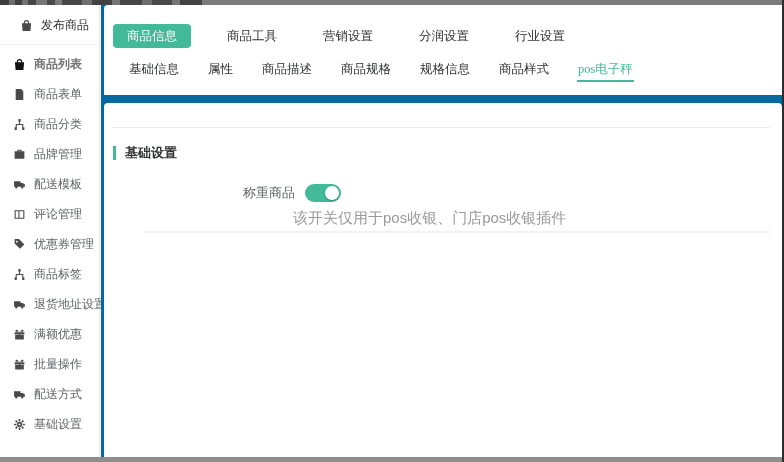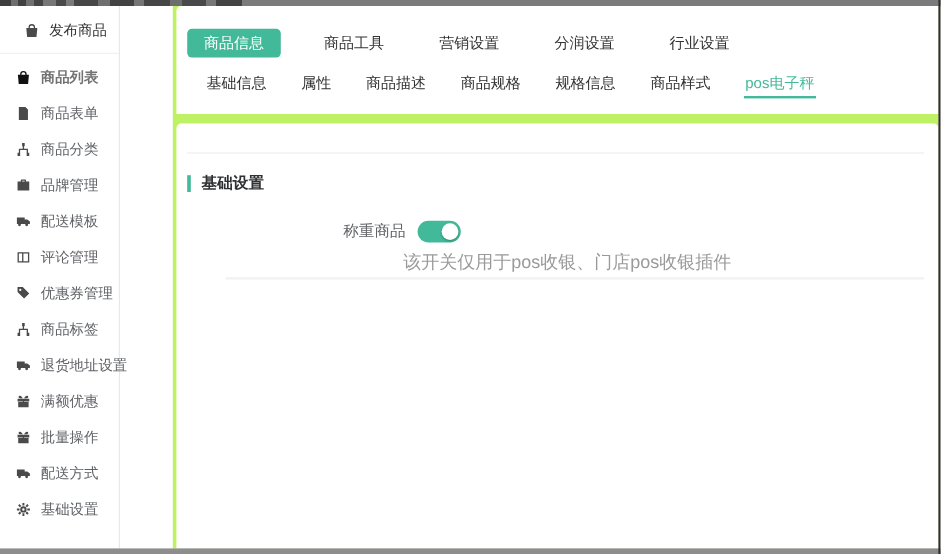--- a/index.html
+++ b/index.html
@@ -21,32 +21,32 @@
   .side-item{display:flex;align-items:center;height:30px;padding-left:13px;gap:8px;
              font-size:12px;color:#606266;cursor:pointer;white-space:nowrap;}
   .side-item .icon{width:13px;height:13px;display:flex;color:#4a4a4a;flex:none;}
   .side-item .icon svg{width:13px;height:13px;fill:currentColor;stroke:none;}
   .side-item.dark{color:#303133;padding-left:20px;}
   .side-item.active{color:#737373;font-weight:700;}
   .side-item.active .icon{color:#111;}
   .side-divider{height:1px;background:#f0f0f0;margin:4px 0;}
 
   
-  .main{position:absolute;left:101px;top:5px;right:2px;bottom:5px;background:#bef264;margin-left:43px;}
+  .main{position:absolute;left:101px;top:5px;right:2px;bottom:5px;background:#0369a1;}
   .panel{position:absolute;left:3px;right:0;background:#fff;}
   .tabs-panel{top:0;height:90px;border-radius:4px 0 0 0;}
   .content-panel{top:98px;bottom:0;border-radius:4px 4px 0 0;}
 
   .tabs-primary{display:flex;align-items:center;gap:26px;padding:19px 0 0 9px;}
   .ptab{border:0;background:transparent;font-size:12.5px;color:#333;height:24px;line-height:24px;
         padding:0 10px;cursor:pointer;font-family:inherit;}
   .ptab.active{background:#42b998;color:#fff;border-radius:4px;padding:0 14px;}
   .tabs-secondary{display:flex;align-items:center;gap:27px;padding:11px 0 0 24px;}
   .stab{border:0;background:transparent;font-size:12.5px;color:#303133;height:23px;padding:0 1px;
-        cursor:pointer;border-bottom:2px solid transparent;font-family:Liberation Sans, sans-serif;}
+        cursor:pointer;border-bottom:2px solid transparent;font-family:Liberation Serif, serif;}
   .stab.active{color:#42b998;border-bottom-color:#42b998;}
 
   .content-divider{position:absolute;top:24px;left:9px;right:12px;height:1px;background:#ededed;}
   .section-title{position:absolute;top:41px;left:9px;display:flex;align-items:center;
                  font-size:13px;font-weight:700;color:#303133;}
   .accent-bar{width:3px;height:14px;background:#42b998;margin-right:9px;}
   .form-row{position:absolute;top:81px;left:0;right:0;display:flex;align-items:center;}
   .form-label{width:191px;text-align:right;font-size:13px;color:#606266;margin-right:10px;flex:none;font-family:Liberation Mono, monospace;}
   .toggle{width:36px;height:18px;border-radius:9px;background:#42b998;position:relative;cursor:pointer;flex:none;}
   .toggle .knob{position:absolute;top:2px;right:2px;width:14px;height:14px;border-radius:50%;

